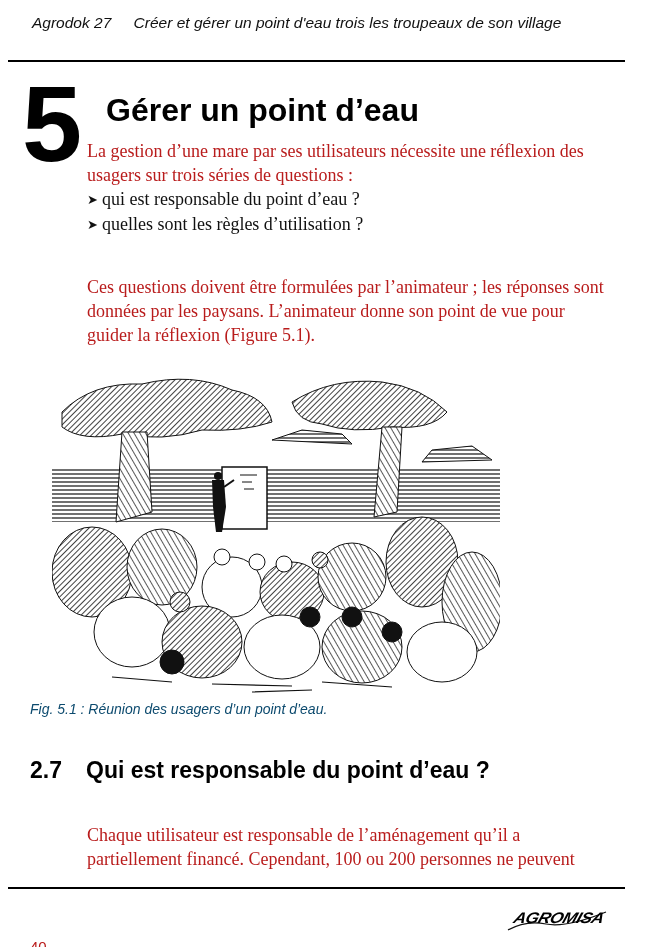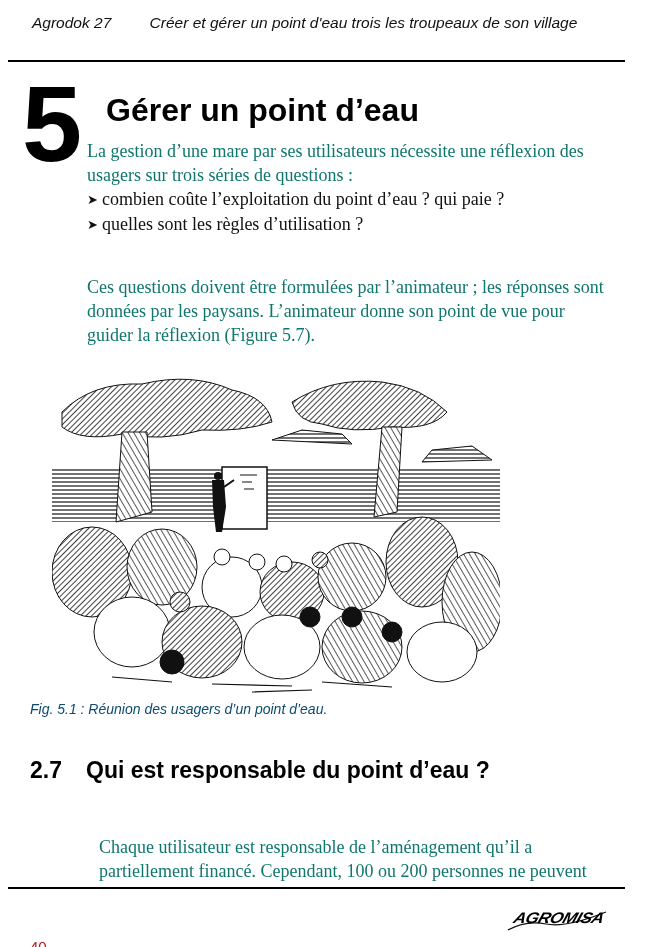--- a/index.html
+++ b/index.html
@@ -18,21 +18,21 @@
       position: absolute;
       left: 32px;
       top: 14px;
       font-family: "Liberation Sans", sans-serif;
       font-style: italic;
       font-size: 15.5px;
       color: #111;
       white-space: nowrap;
     }
     .running-header .book {
-      margin-right: 34px;
+      margin-right: 18px;
     }
     .rule {
       position: absolute;
       left: 8px;
       width: 617px;
       background: #000;
     }
     .rule.top { top: 60px; height: 2px; }
     .rule.bottom { top: 887px; height: 2px; }
 
@@ -58,21 +58,21 @@
       color: #000;
       white-space: nowrap;
     }
     .body-text {
       position: absolute;
       left: 87px;
       width: 520px;
       font-family: "Liberation Serif", serif;
       font-size: 18px;
       line-height: 24px;
-      color: #0f766e;
+      color: #b91c1c;
     }
     .intro { top: 139px; }
     .bullets {
       position: absolute;
       left: 87px;
       top: 187px;
       margin: 0;
       padding: 0;
       list-style: none;
       font-family: "Liberation Serif", serif;
@@ -169,28 +169,28 @@
 
 <div class="rule top"></div>
 
 <div class="chapter-number">5</div>
 <h1 class="chapter-title" style="margin:16px;">Gérer un point d’eau</h1>
 
 <p class="body-text intro" style="margin:0;">La gestion d’une mare par ses utilisateurs nécessite une réflexion des usagers sur trois séries de questions :</p>
 
 <ul class="bullets">
   <li>
-    <span class="arrow">➤</span><span>combien coûte l’exploitation du point d’eau ? qui paie ?</span>
+    <span class="arrow">➤</span><span>qui est responsable du point d’eau ?</span>
   </li>
   <li>
     <span class="arrow">➤</span><span>quelles sont les règles d’utilisation ?</span>
   </li>
 </ul>
 
-<p class="body-text para2" style="margin:0;">Ces questions doivent être formulées par l’animateur ; les réponses sont données par les paysans. L’animateur donne son point de vue pour guider la réflexion (Figure 5.7).</p>
+<p class="body-text para2" style="margin:0;">Ces questions doivent être formulées par l’animateur ; les réponses sont données par les paysans. L’animateur donne son point de vue pour guider la réflexion (Figure 5.1).</p>
 
 <div class="figure" title="Ink drawing: a facilitator at a board under two trees addresses villagers seated on the ground">
   <svg width="448" height="322" viewBox="0 0 448 322" xmlns="http://www.w3.org/2000/svg">
     <defs>
       <pattern id="hatch" width="4" height="4" patternUnits="userSpaceOnUse" patternTransform="rotate(45)">
         <rect width="4" height="4" fill="#fff"></rect>
         <line x1="0" y1="0" x2="0" y2="4" stroke="#111" stroke-width="1.6"></line>
       </pattern>
       <pattern id="hatch2" width="5" height="5" patternUnits="userSpaceOnUse" patternTransform="rotate(-30)">
         <rect width="5" height="5" fill="#fff"></rect>
@@ -251,21 +251,21 @@
     <path d="M60 305 L120 310 M160 312 L240 314 M270 310 L340 315 M200 320 L260 318" stroke="#111" stroke-width="1.2" fill="none"></path>
   </svg>
 </div>
 
 <div class="fig-caption">Fig. 5.1 : Réunion des usagers d’un point d’eau.</div>
 
 <h2 class="section-heading" style="margin:0;">
   <span class="num">2.7</span><span>Qui est responsable du point d’eau ?</span>
 </h2>
 
-<p class="body-text para3" style="margin:12px;">Chaque utilisateur est responsable de l’aménagement qu’il a partiellement financé. Cependant, 100 ou 200 personnes ne peuvent</p>
+<p class="body-text para3" style="margin:0;">Chaque utilisateur est responsable de l’aménagement qu’il a partiellement financé. Cependant, 100 ou 200 personnes ne peuvent</p>
 
 <div class="rule bottom"></div>
 
 <div class="page-number">40</div>
 
 <div class="logo">
   <svg class="swoosh" width="104" height="26" viewBox="0 0 104 26">
     <path d="M2 24 Q20 14 40 18 Q60 22 100 6" stroke="#111" stroke-width="1.2" fill="none"></path>
   </svg>
   <span class="logo-text">AGROMISA</span>

